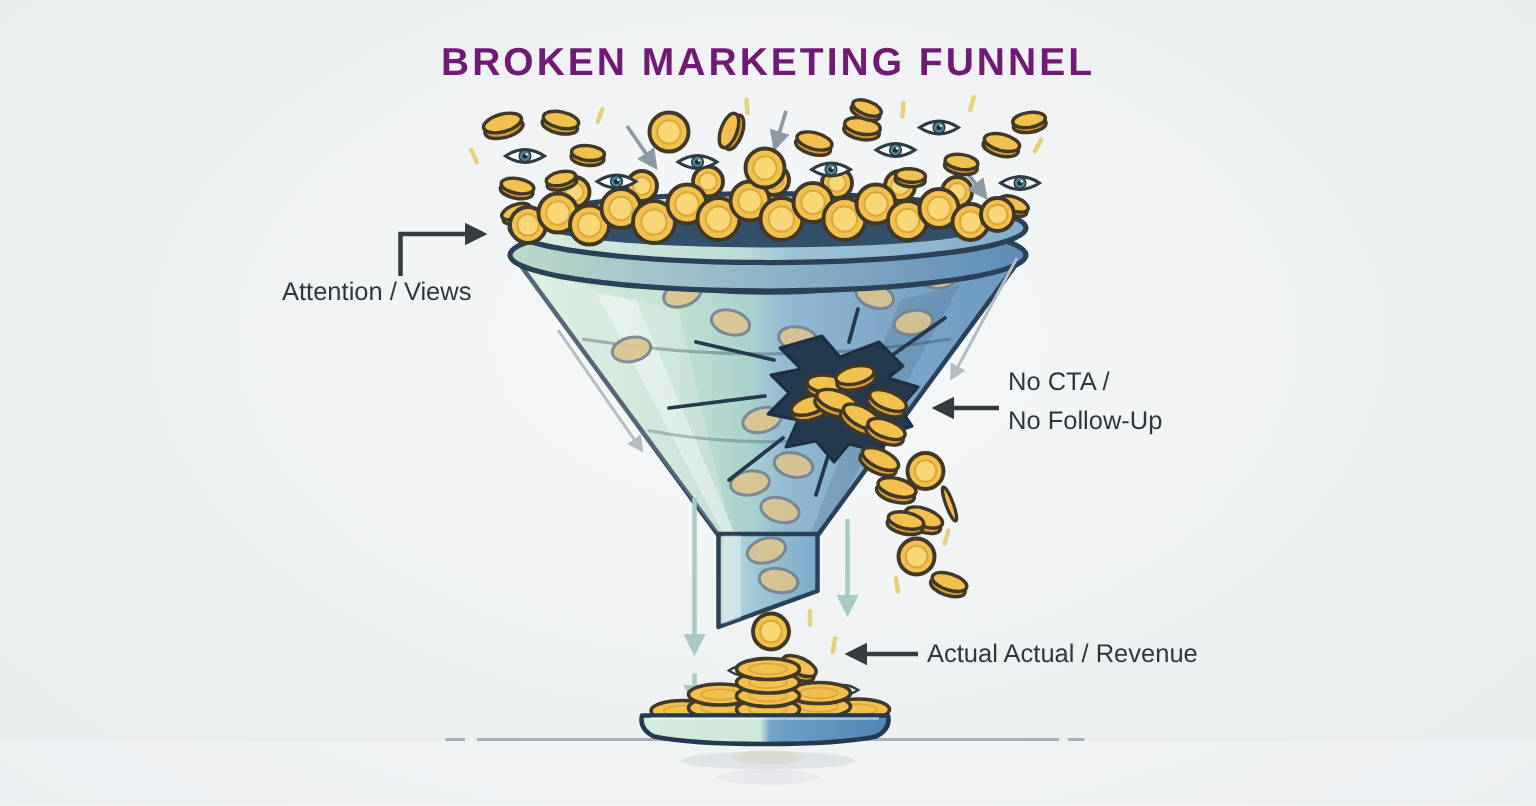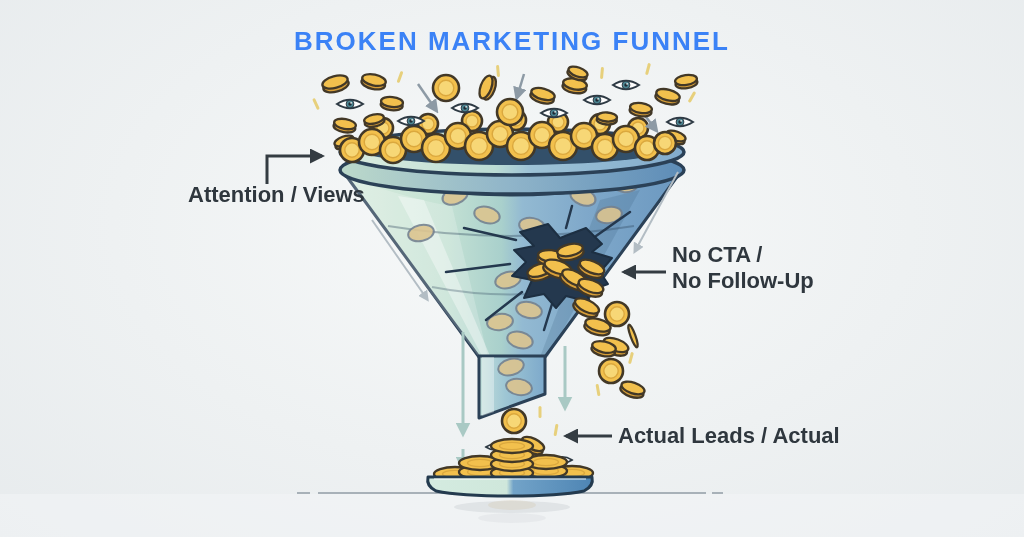--- a/index.html
+++ b/index.html
@@ -6,24 +6,24 @@
   body{
     width:1024px;height:537px;overflow:hidden;
     font-family:"Liberation Sans",sans-serif;
     background:radial-gradient(ellipse at 50% 42%, #f7f9f9 0%, #eef1f2 55%, #e7ebed 100%);
     position:relative;
   }
   .stage{position:absolute;inset:0;width:1024px;height:537px;}
   svg.illus{position:absolute;left:0;top:0;width:1024px;height:537px;}
   .title{
     position:absolute;left:0;right:0;top:26px;text-align:center;
-    font-size:26px;font-weight:700;letter-spacing:2px;color:#3b82f6;
+    font-size:26px;font-weight:700;letter-spacing:2px;color:#701a75;
   }
   .lbl{
-    position:absolute;font-size:22px;font-weight:700;color:#2f373e;
+    position:absolute;font-size:17px;font-weight:400;color:#2f373e;
     line-height:26px;white-space:pre-line;
   }
   .lbl-attention{left:188px;top:182px;}
   .lbl-nocta{left:672px;top:242px;}
   .lbl-actual{left:618px;top:423px;}
 </style>
 </head>
 <body>
 
 <div class="stage">
@@ -534,15 +534,15 @@
 
     <path d="M267,184 V156 H322" fill="none" stroke="#343c42" stroke-width="3" marker-end="url(#ah-dark)"></path>
     <path d="M666,272 H624" fill="none" stroke="#343c42" stroke-width="3" marker-end="url(#ah-dark)"></path>
     <path d="M612,436 H566" fill="none" stroke="#343c42" stroke-width="3" marker-end="url(#ah-dark)"></path>
   </svg>
 
   <div class="title">BROKEN MARKETING FUNNEL</div>
   <div class="lbl lbl-attention">Attention / Views</div>
   <div class="lbl lbl-nocta">No CTA /
 No Follow-Up</div>
-  <div class="lbl lbl-actual">Actual Leads / Actual</div>
+  <div class="lbl lbl-actual">Actual Actual / Revenue</div>
 
 </div>
 
 </body></html>

